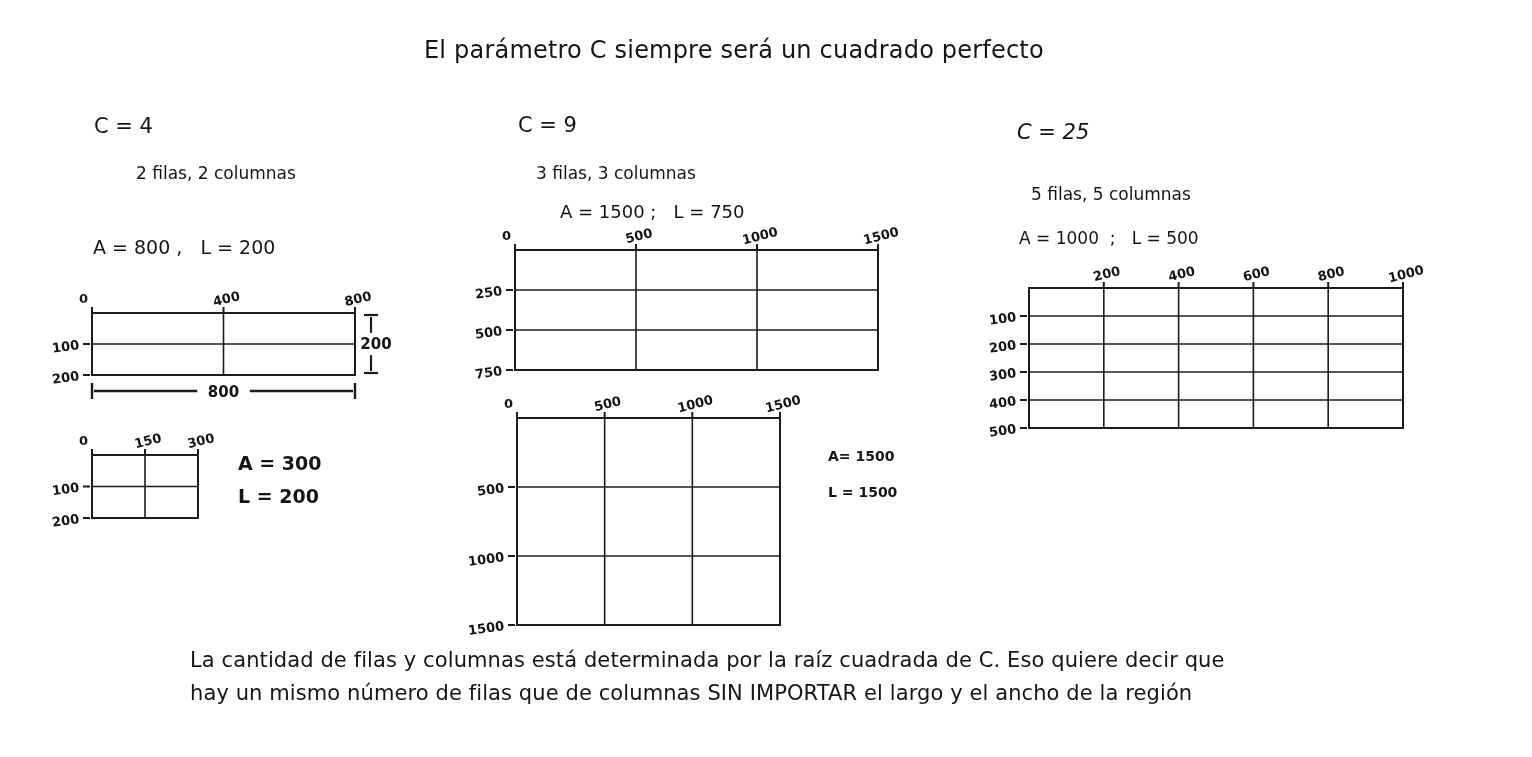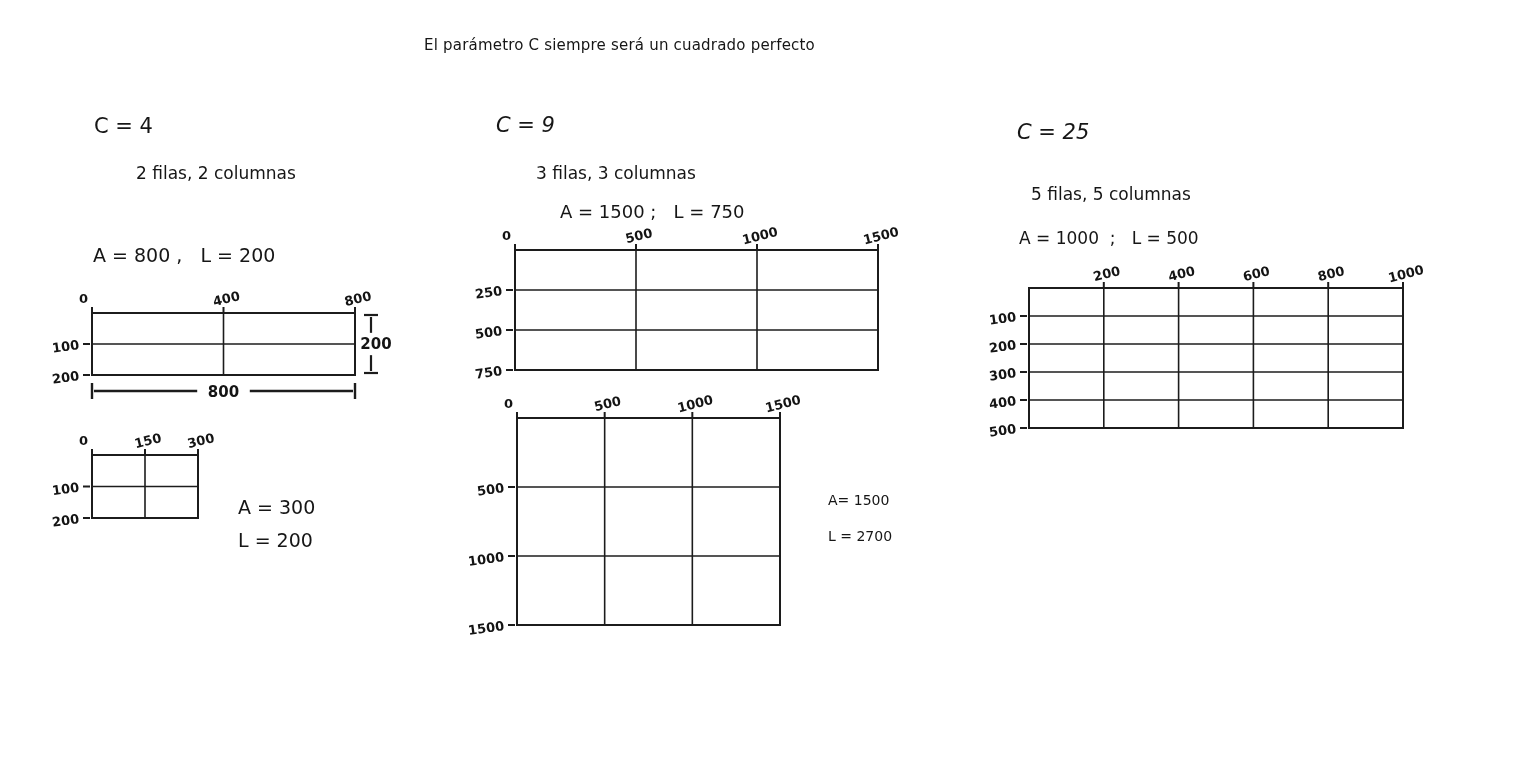--- a/index.html
+++ b/index.html
@@ -1,34 +1,34 @@
 <!DOCTYPE html>
 <html><head>
 <meta charset="utf-8">
 <style>
   html,body{margin:0;padding:0;}
   body{
     width:1532px;height:757px;position:relative;background:#ffffff;
     font-family:"DejaVu Sans",sans-serif;color:#161616;overflow:hidden;
   }
   .abs{position:absolute;white-space:pre;}
-  .title{left:424px;top:36px;font-size:15px;letter-spacing:.2px;}
+  .title{left:424px;top:36px;font-size:24px;letter-spacing:.2px;}
   .heading{font-size:21px;}
   .sub{font-size:17px;}
   .params{font-size:18px;font-weight:normal;}
   .h-c4{left:94px;top:114px;}
   .s-c4{left:136px;top:163px;}
-  .p-c4{left:93px;top:236px;font-size:19px;margin-top:8px;}
-  .h-c9{left:496px;top:113px;font-style:italic;}
+  .p-c4{left:93px;top:236px;font-size:19px;}
+  .h-c9{left:518px;top:113px;}
   .s-c9{left:536px;top:163px;}
   .p-c9{left:560px;top:201px;}
   .h-c25{left:1017px;top:120px;font-style:italic;}
   .s-c25{left:1031px;top:169px;margin-top:15px;}
   .p-c25{left:1019px;top:228px;font-size:17px;}
-  .anno{font-weight:normal;line-height:33px;margin-top:44px;}
+  .anno{font-weight:bold;line-height:33px;}
   .anno-c4{left:238px;top:447px;font-size:19px;}
   .anno-c9{left:828px;top:438px;font-size:14px;line-height:36px;}
   .footer{
     left:190px;top:644px;font-size:21px;line-height:32.5px;
     white-space:pre;letter-spacing:.1px;
   }
   .grid-wrap{position:absolute;}
   .g-c4-top{left:50px;top:287px;}
   .g-c4-small{left:50px;top:429px;}
   .g-c9-wide{left:473px;top:224px;}
@@ -134,21 +134,21 @@
       <line x1="305" y1="20" x2="305" y2="26" stroke="#1c1c1c" stroke-width="2"></line>
       <text x="309" y="16" text-anchor="middle" class="tick" transform="rotate(-14 309 16)">1500</text>
       <line x1="33" y1="95" x2="40" y2="95" stroke="#1c1c1c" stroke-width="2"></line>
       <text x="29" y="100" text-anchor="end" class="tick" transform="rotate(-8 29 95)">500</text>
       <line x1="33" y1="164" x2="40" y2="164" stroke="#1c1c1c" stroke-width="2"></line>
       <text x="29" y="169" text-anchor="end" class="tick" transform="rotate(-8 29 164)">1000</text>
       <line x1="33" y1="233" x2="40" y2="233" stroke="#1c1c1c" stroke-width="2"></line>
       <text x="29" y="238" text-anchor="end" class="tick" transform="rotate(-8 29 233)">1500</text>
     </svg>
   </div>
-<div class="abs anno anno-c9"><span>A= 1500</span><br><span>L = 2700</span></div>
+<div class="abs anno anno-c9"><span>A= 1500</span><br><span>L = 1500</span></div>
 
 <div class="abs heading h-c25">C = 25</div>
 <div class="abs sub s-c25">5 filas, 5 columnas</div>
 <div class="abs params p-c25">A = 1000  ;   L = 500</div>
 <div class="grid-wrap g-c25-wide">
     <svg width="494" height="224">
       <rect x="42" y="26" width="374" height="140" fill="none" stroke="#1c1c1c" stroke-width="2"></rect>
       <line x1="116.8" y1="26" x2="116.8" y2="166" stroke="#1c1c1c" stroke-width="1.6"></line>
       <line x1="191.6" y1="26" x2="191.6" y2="166" stroke="#1c1c1c" stroke-width="1.6"></line>
       <line x1="266.4" y1="26" x2="266.4" y2="166" stroke="#1c1c1c" stroke-width="1.6"></line>
@@ -173,13 +173,13 @@
       <text x="29" y="87" text-anchor="end" class="tick" transform="rotate(-8 29 82)">200</text>
       <line x1="33" y1="110" x2="40" y2="110" stroke="#1c1c1c" stroke-width="2"></line>
       <text x="29" y="115" text-anchor="end" class="tick" transform="rotate(-8 29 110)">300</text>
       <line x1="33" y1="138" x2="40" y2="138" stroke="#1c1c1c" stroke-width="2"></line>
       <text x="29" y="143" text-anchor="end" class="tick" transform="rotate(-8 29 138)">400</text>
       <line x1="33" y1="166" x2="40" y2="166" stroke="#1c1c1c" stroke-width="2"></line>
       <text x="29" y="171" text-anchor="end" class="tick" transform="rotate(-8 29 166)">500</text>
     </svg>
   </div>
 
-<div class="abs footer"><br></div>
+<div class="abs footer"><span>La cantidad de filas y columnas está determinada por la raíz cuadrada de C. Eso quiere decir que</span><br><span>hay un mismo número de filas que de columnas SIN IMPORTAR el largo y el ancho de la región</span></div>
 
 </body></html>

